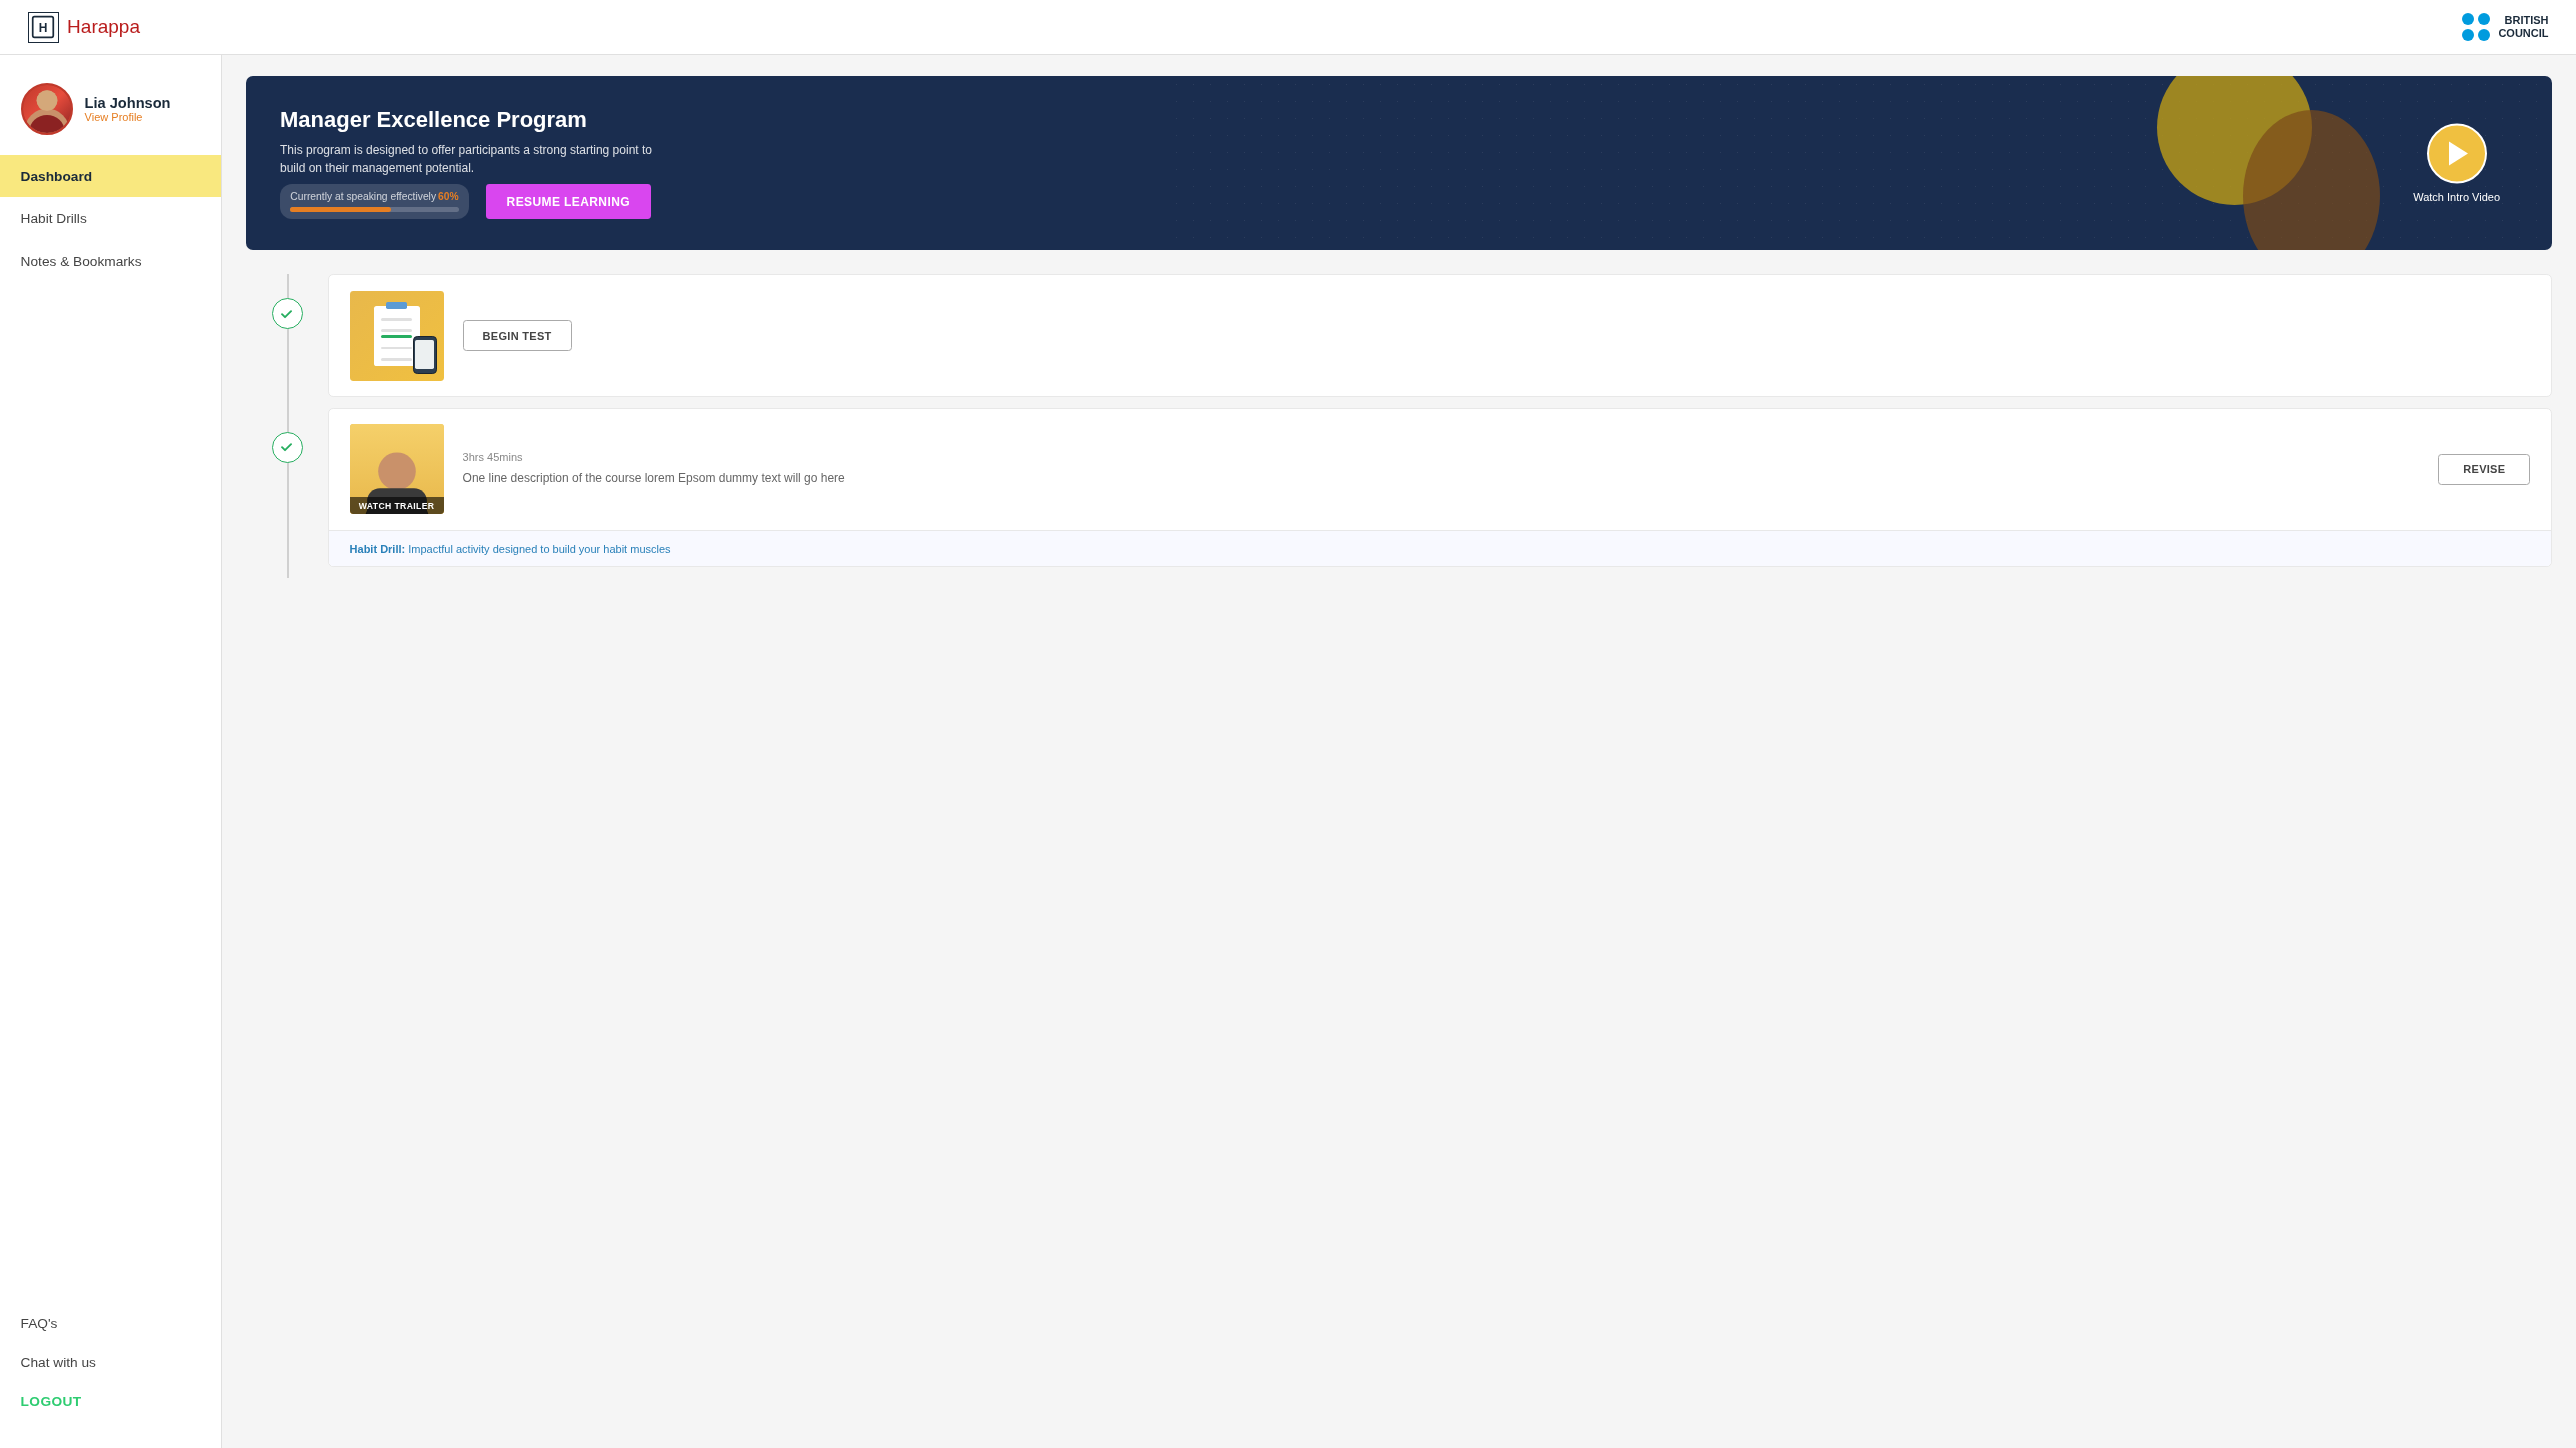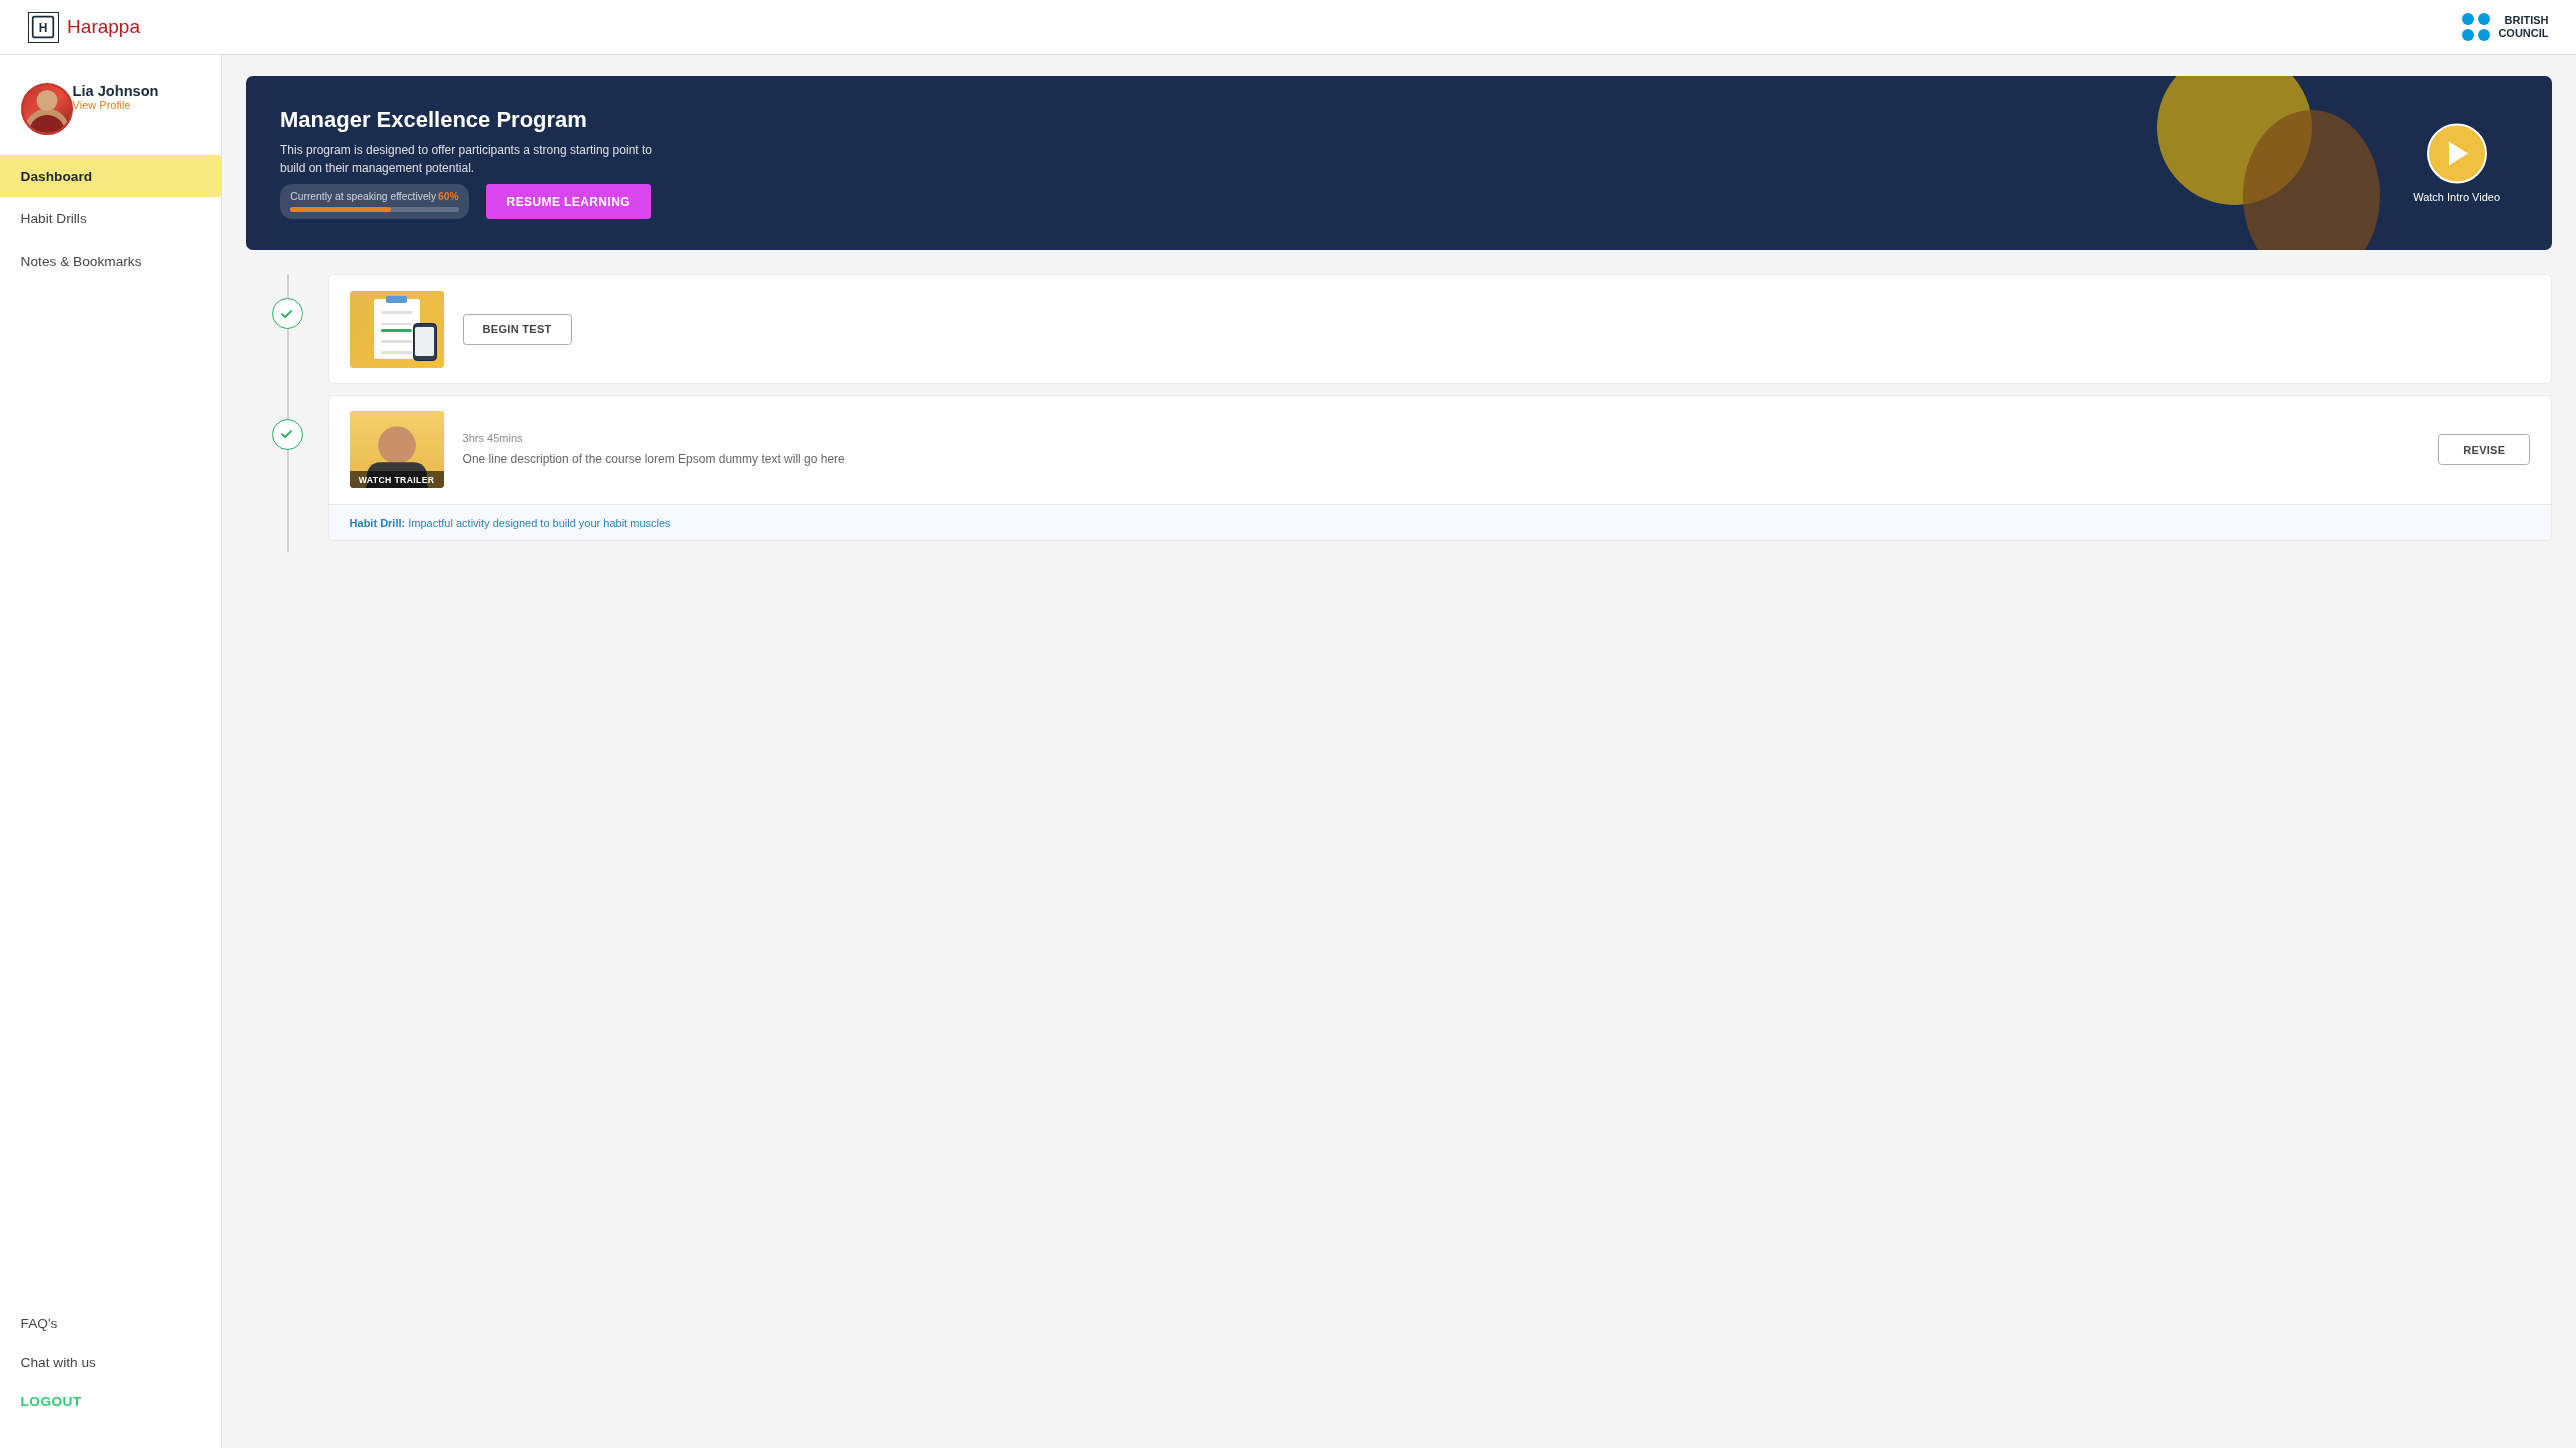--- a/index.html
+++ b/index.html
@@ -74,20 +74,22 @@
       min-width: 222px;
       background: #fff;
       border-right: 0.9px solid #e0e0e0;
       padding: 0;
       display: flex;
       flex-direction: column;
     }
     .sidebar-user {
       padding: 27.5px 20.6px 20.6px;
       display: flex;
+      align-items: center;
+      gap: 12px;
     }
     .avatar {
       width: 52px;
       height: 52px;
       border-radius: 50%;
       background: #c0392b;
       overflow: hidden;
       flex-shrink: 0;
       border: 2.6px solid #c0392b;
       display: flex;
@@ -359,21 +361,21 @@
       overflow: hidden;
     }
     .course-card-inner {
       display: flex;
       align-items: center;
       padding: 15.5px 20.6px;
       gap: 19px;
     }
     .course-thumb {
       width: 94px;
-      height: 77px;
+      height: 90px;
       border-radius: 3.4px;
       background: #f0c040;
       flex-shrink: 0;
       overflow: hidden;
       display: flex;
       align-items: center;
       justify-content: center;
       position: relative;
     }
     .thumb-basecamp {

